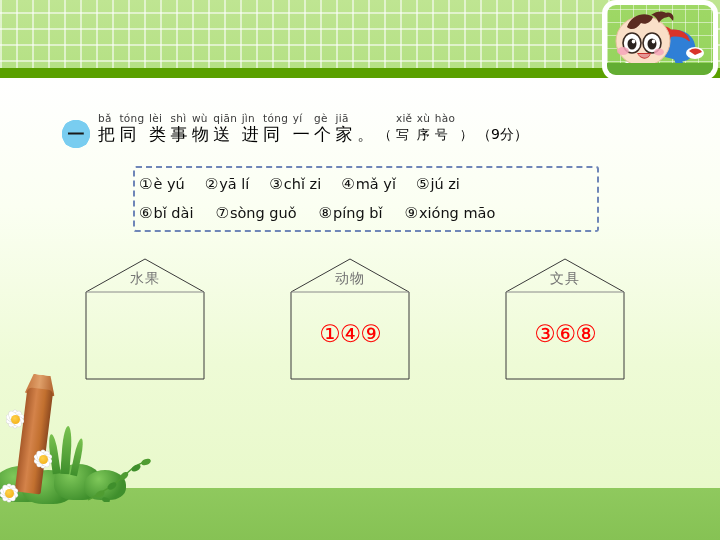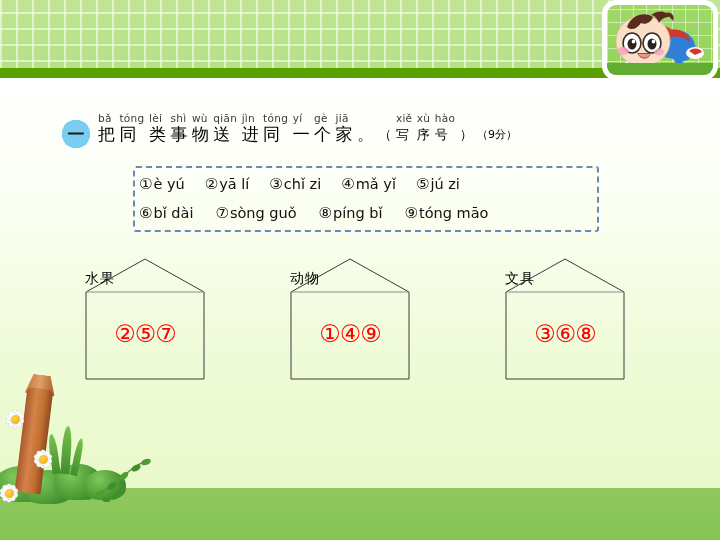--- a/index.html
+++ b/index.html
@@ -133,22 +133,22 @@
   .wb-item{display:inline-flex;align-items:center;}
   .circ{
     font-family:"DejaVu Sans",sans-serif;font-size:15px;color:#111;
     margin-right:1px;
   }
 
   
   .house{position:absolute;width:120px;height:122px;}
   .house svg{position:absolute;left:0;top:0;}
   .house-label{
-    position:absolute;left:0;top:12px;width:120px;
-    font-family:"DejaVu Sans",sans-serif;font-size:14px;color:#000000;
+    position:absolute;left:0;top:12px;width:120px;text-align:center;
+    font-family:"DejaVu Sans",sans-serif;font-size:14px;color:#737373;
     letter-spacing:1px;
   }
   .house-ans{
     position:absolute;left:0;top:62px;width:120px;text-align:center;
     font-family:"DejaVu Sans",sans-serif;font-size:24px;color:#ff0000;
     letter-spacing:-1px;font-weight:400;
   }
 </style>
 </head>
 <body>
@@ -343,21 +343,21 @@
       <span class="ruby-grp">
         <span class="ruby-py">hào</span>
         <span class="ruby-hz" style="font-size:13px;">号</span>
       </span>
       <span class="ruby-grp">
         <span class="ruby-py">&nbsp;</span>
         <span class="ruby-hz" style="font-size:13px;">）</span>
       </span>
       <span class="ruby-grp">
         <span class="ruby-py">&nbsp;</span>
-        <span class="ruby-hz" style="font-size:11px;">（9分）</span>
+        <span class="ruby-hz" style="font-size:14px;">（9分）</span>
       </span>
     </div>
   </div>
 
   <div class="wordbox">
     <div class="wb-row r1">
       <span class="wb-item">
         <span class="circ">①</span>
         <span>è yú</span>
       </span>
@@ -393,32 +393,31 @@
         <span>sòng guǒ</span>
       </span>
       <span style="width:22px;"></span>
       <span class="wb-item">
         <span class="circ">⑧</span>
         <span>píng bǐ</span>
       </span>
       <span style="width:22px;"></span>
       <span class="wb-item">
         <span class="circ">⑨</span>
-        <span>tóng māo</span>
+        <span>xióng māo</span>
       </span>
     </div>
   </div>
 
   <div class="house" style="left:85px;top:258px;">
     <svg width="120" height="122" viewBox="0 0 120 122">
       <polygon points="1,34 60,1 119,34 119,121 1,121" fill="none" stroke="#3a3a3a" stroke-width="1"></polygon>
       <line x1="1" y1="34" x2="119" y2="34" stroke="#8a8a8a" stroke-width="1"></line>
     </svg>
     <div class="house-label">水果</div>
-    <div class="house-ans">②⑤⑦</div>
   </div>
 
   <div class="house" style="left:290px;top:258px;">
     <svg width="120" height="122" viewBox="0 0 120 122">
       <polygon points="1,34 60,1 119,34 119,121 1,121" fill="none" stroke="#3a3a3a" stroke-width="1"></polygon>
       <line x1="1" y1="34" x2="119" y2="34" stroke="#8a8a8a" stroke-width="1"></line>
     </svg>
     <div class="house-label">动物</div>
     <div class="house-ans">①④⑨</div>
   </div>

